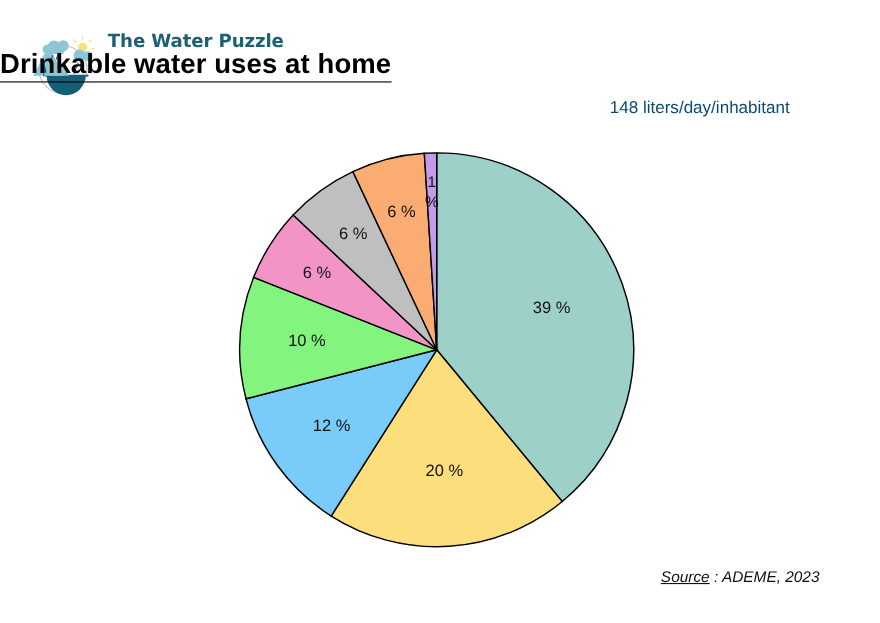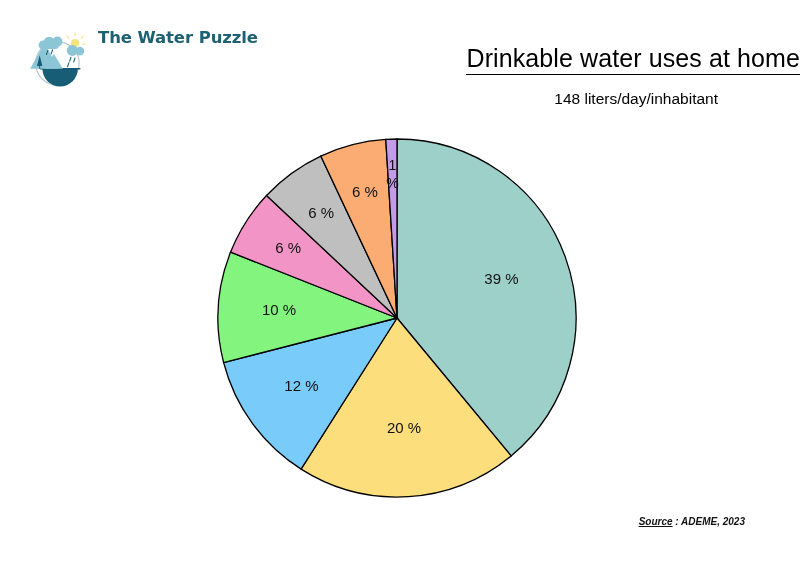--- a/index.html
+++ b/index.html
@@ -37,41 +37,41 @@
     line-height: 1.22;
     color: #1d6173;
     text-align: center;
     letter-spacing: -0.1px;
   }
   #logo-text .l2 { display: block; }
 
   
   #chart-title {
     position: absolute;
-    left: 12px;
+    left: 0;
     right: 0;
     top: 44px;
-    text-align: right;
+    text-align: left;
     font-size: 25px;
-    font-weight: normal;
+    font-weight: bold;
     color: #000;
     letter-spacing: 0.1px;
   }
   #chart-title span {
     border-bottom: 1.6px solid #000;
     padding-bottom: 2px;
   }
 
   
   #chart-subtitle {
     position: absolute;
     right: 82px;
     top: 90px;
     font-size: 15.5px;
-    color: #000000;
+    color: #0c4a6e;
     white-space: nowrap;
   }
 
   
   #pie-wrap {
     position: absolute;
     left: 217px;
     top: 138px;
     width: 360px;
     height: 360px;
@@ -85,25 +85,24 @@
     text-anchor: middle;
     dominant-baseline: middle;
   }
   .slice-label.tiny { font-size: 14px; }
 
   
   #source-note {
     position: absolute;
     right: 55px;
     top: 516px;
-    font-size: 10px;
+    font-size: 14px;
     font-style: italic;
     color: #111;
     white-space: nowrap;
-    font-weight: bold;
   }
   #source-note .src-word {
     text-decoration: underline;
   }
 </style>
 </head>
 <body>
 
 <div id="logo-block">
   <svg id="logo-mark" viewBox="0 0 100 100">

